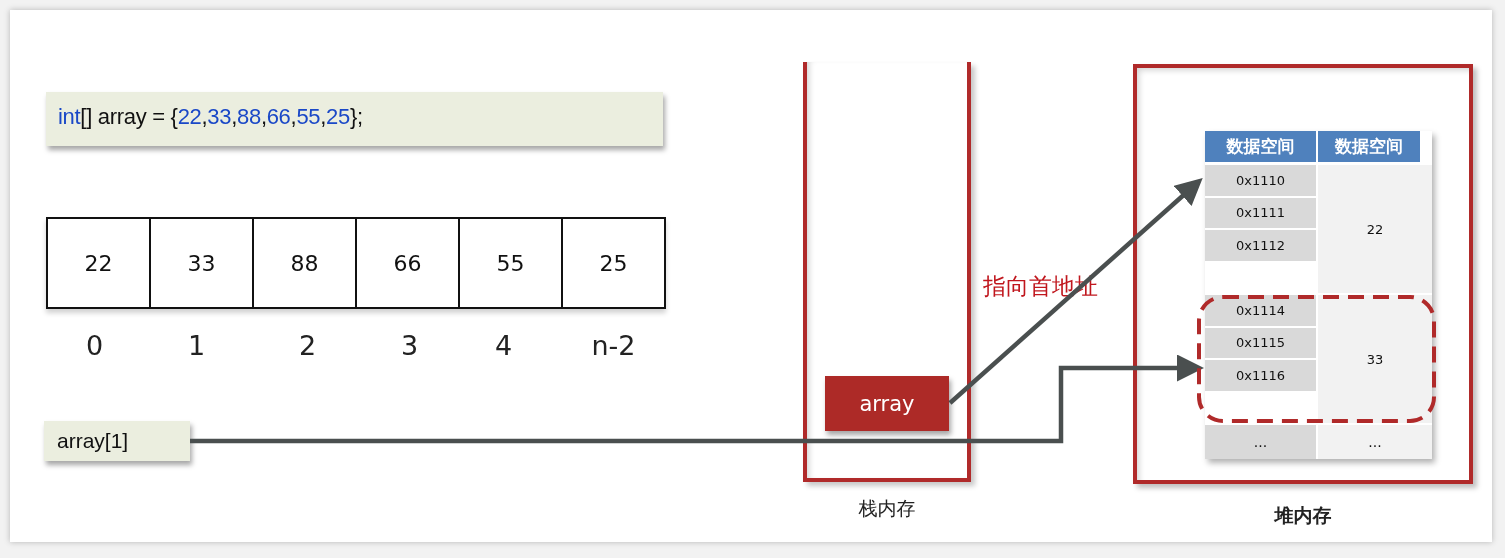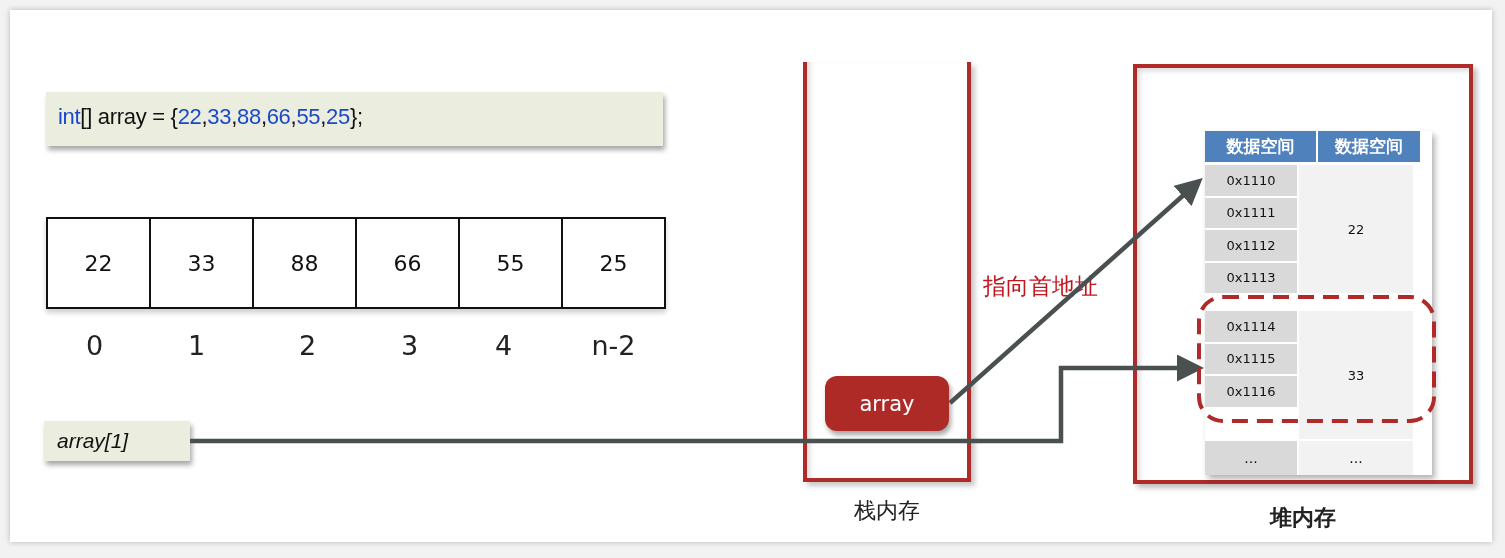--- a/index.html
+++ b/index.html
@@ -35,61 +35,61 @@
     }
     .cell:last-child { border-right: none; width: 101px; }
     .idx {
       top: 330px; width: 103px; text-align: center;
       font-family: "DejaVu Sans", sans-serif; font-size: 27px; color: #222;
     }
     .ref-box {
       left: 44px; top: 421px; width: 146px; height: 40px;
       background: #ebeedf;
       box-shadow: 2px 4px 5px rgba(0,0,0,0.35);
-      font-size: 21px; line-height: 40px; padding-left: 13px; box-sizing: border-box; color: #111; font-style: italic;
+      font-size: 21px; line-height: 40px; padding-left: 13px; box-sizing: border-box; color: #111;
     }
     .stack-box {
       left: 803px; top: 62px; width: 168px; height: 420px;
       border: 4px solid #b02a2a; border-top: none; box-sizing: border-box;
       box-shadow: 4px 4px 5px rgba(0,0,0,0.22), inset 6px 0 6px -4px rgba(0,0,0,0.18);
     }
     .heap-box {
       left: 1133px; top: 64px; width: 340px; height: 420px;
       border: 4px solid #b02a2a; box-sizing: border-box;
       box-shadow: 4px 4px 5px rgba(0,0,0,0.25), inset 5px 5px 6px -3px rgba(0,0,0,0.18);
     }
     .array-var {
       left: 825px; top: 376px; width: 124px; height: 55px;
-      background: #ad2a27; border-radius: 12px;
+      background: #ad2a27; border-radius: 0;
       box-shadow: 2px 4px 5px rgba(0,0,0,0.35);
       color: #fff; font-family: "DejaVu Sans", sans-serif; font-size: 21px;
       display: flex; align-items: center; justify-content: center;
     }
     .mem-label {
-      font-family: "DejaVu Sans", sans-serif; font-size: 22px; color: #222; text-align: center;
+      font-family: "DejaVu Sans", sans-serif; font-size: 19px; color: #222; text-align: center;
     }
     .pointer-label {
       left: 983px; top: 271px; font-family: Liberation Mono, monospace;
       font-size: 23px; color: #c0161d;
     }
     .mem-table {
       left: 1205px; top: 131px; width: 227px;
       box-shadow: 3px 4px 6px rgba(0,0,0,0.3);
       background: #fff;
     }
     .mt-head { display: flex; height: 31px; }
     .mt-head div {
       background: #4f81bd; color: #fff; font-weight: bold; font-size: 17px;
       font-family: "DejaVu Sans", sans-serif;
       display: flex; align-items: center; justify-content: center;
     }
     .mt-head .h1 { width: 111px; margin-right: 2px; }
     .mt-head .h2 { width: 102px; }
     .mt-body { display: flex; margin-top: 3px; }
-    .addr-col { width: 92px; margin-right: 2px; }
+    .addr-col { width: 111px; margin-right: 2px; }
     .addr {
       height: 30.5px; margin-bottom: 2px; background: #d9d9d9;
       display: flex; align-items: center; justify-content: center;
       font-family: "DejaVu Sans", sans-serif; font-size: 13px; color: #111;
     }
     .data-col { width: 114px; }
     .data-group {
       background: #f2f2f2; display: flex; align-items: center; justify-content: center;
       font-family: "DejaVu Sans", sans-serif; font-size: 13px; color: #111;
       margin-bottom: 2px;
@@ -134,27 +134,26 @@
 <div class="abs mem-table">
   <div class="mt-head">
     <div class="h1">数据空间</div>
     <div class="h2">数据空间</div>
   </div>
   <div class="mt-body">
     <div class="addr-col">
       <div class="addr">0x1110</div>
       <div class="addr">0x1111</div>
       <div class="addr">0x1112</div>
-      <div class="addr">0x1113</div>
     </div>
     <div class="data-col">
       <div class="data-group" style="height:128px;">22</div>
     </div>
   </div>
-  <div class="mt-body" style="margin-top:16px">
+  <div class="mt-body" style="margin-top:0">
     <div class="addr-col">
       <div class="addr">0x1114</div>
       <div class="addr">0x1115</div>
       <div class="addr">0x1116</div>
     </div>
     <div class="data-col">
       <div class="data-group" style="height:128px;">33</div>
     </div>
   </div>
   <div class="mt-body" style="margin-top:0; height:34px;">

